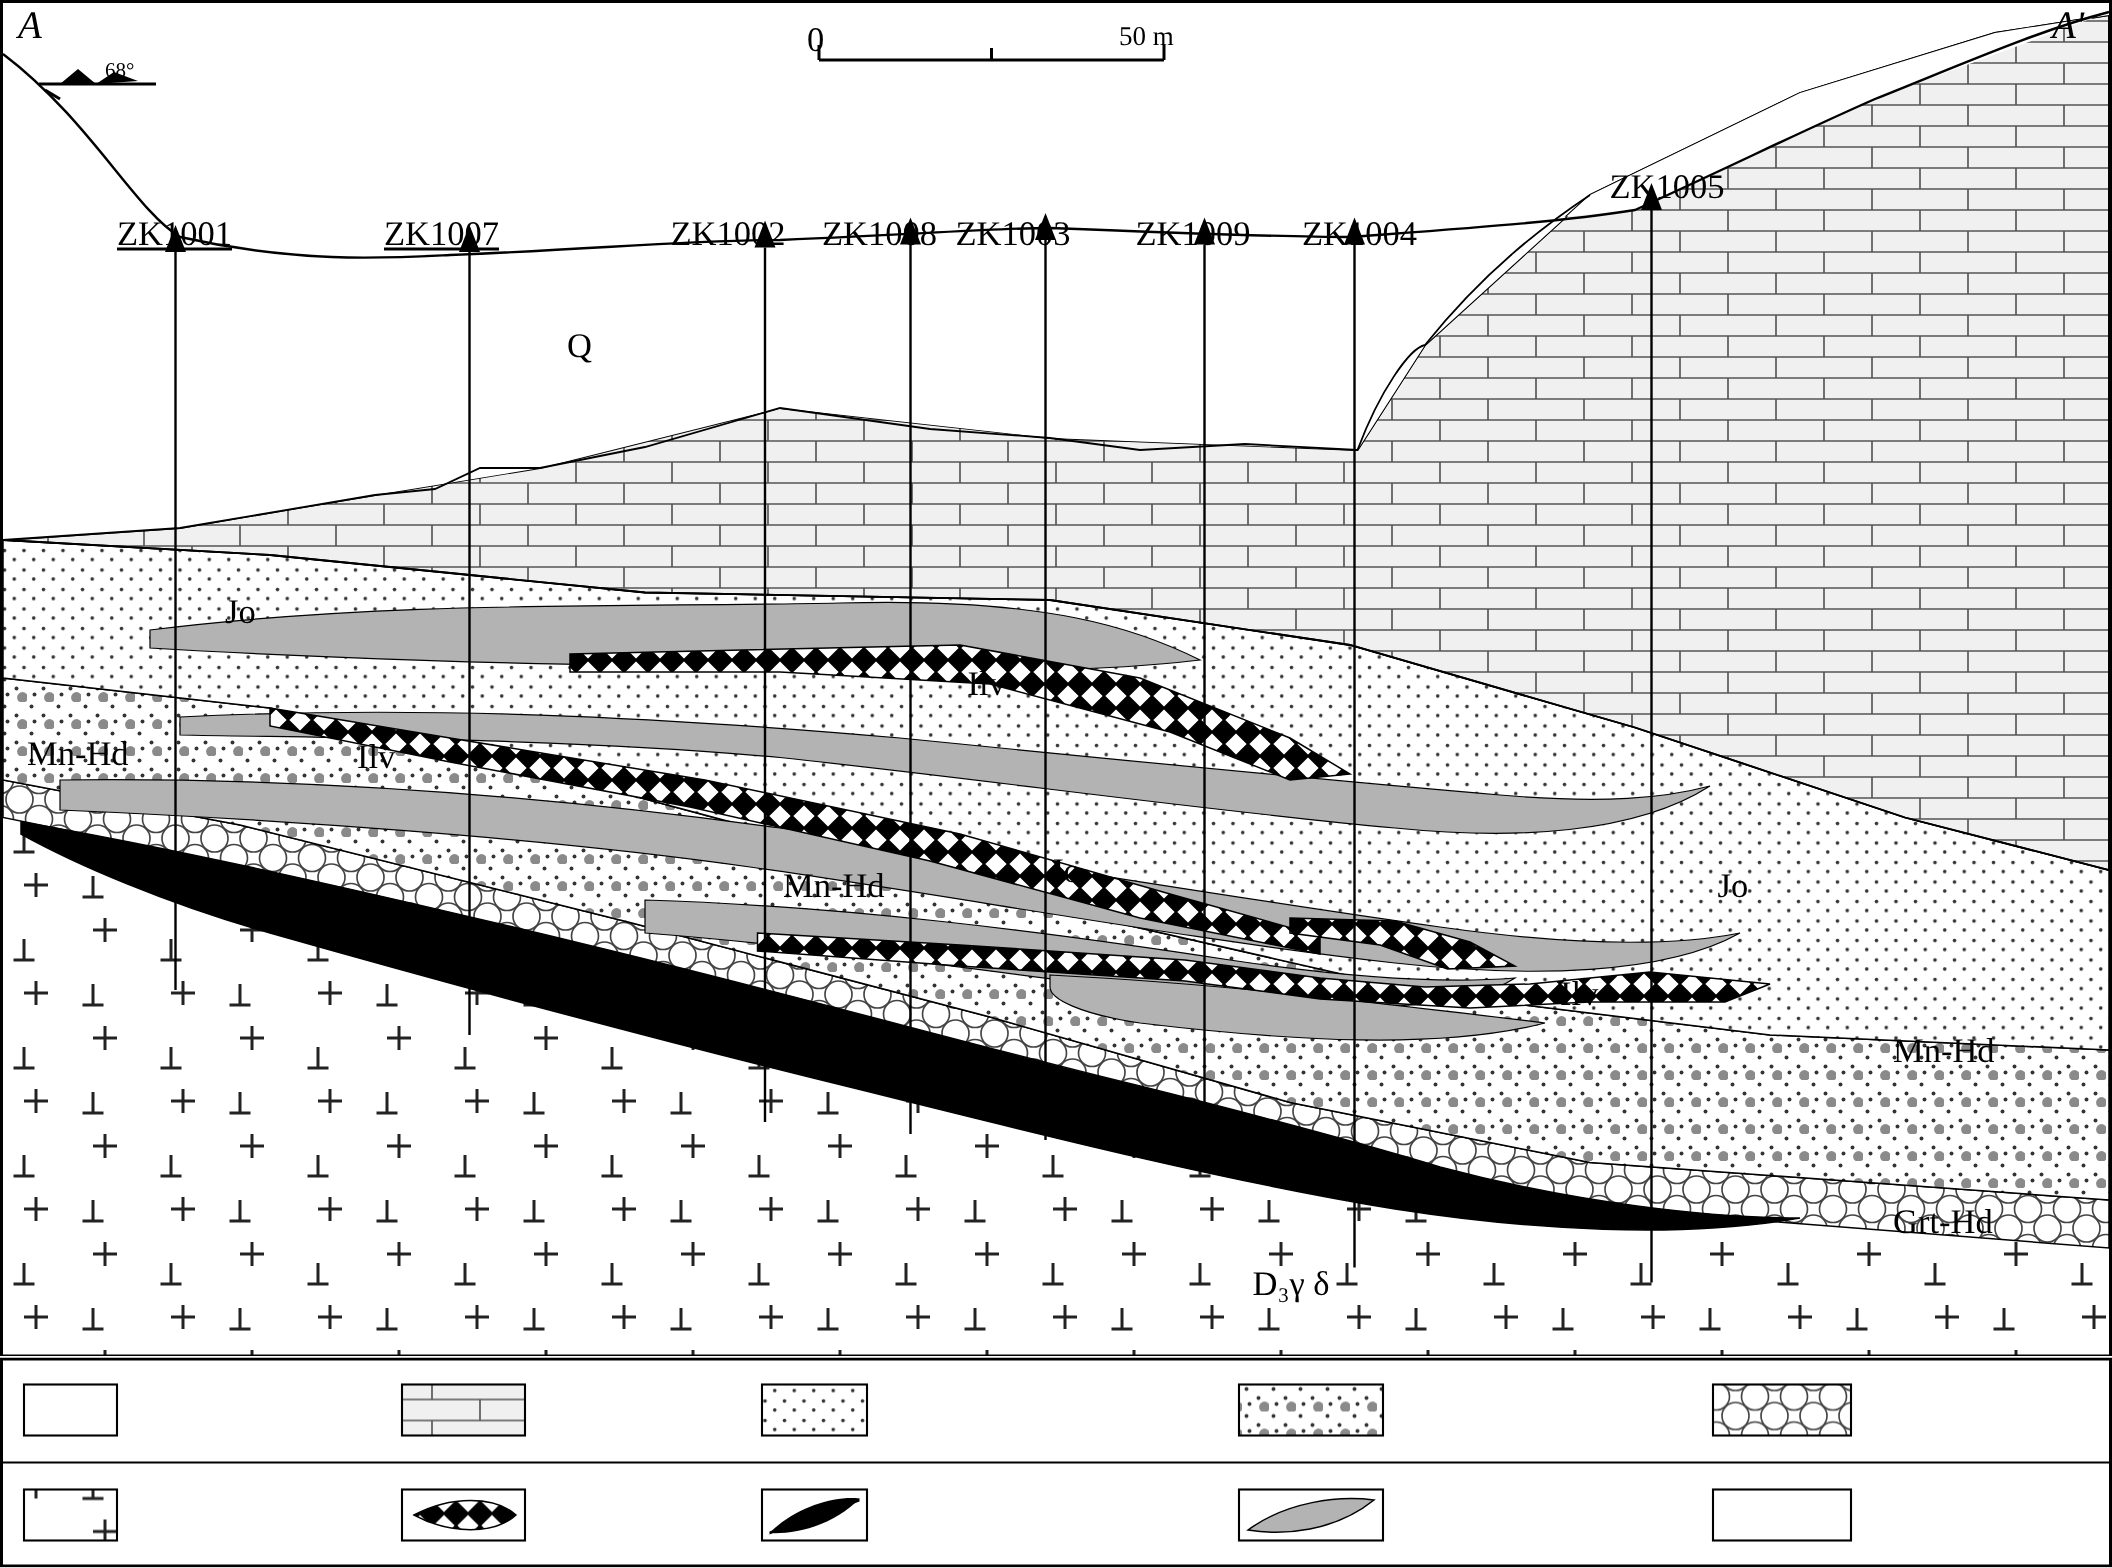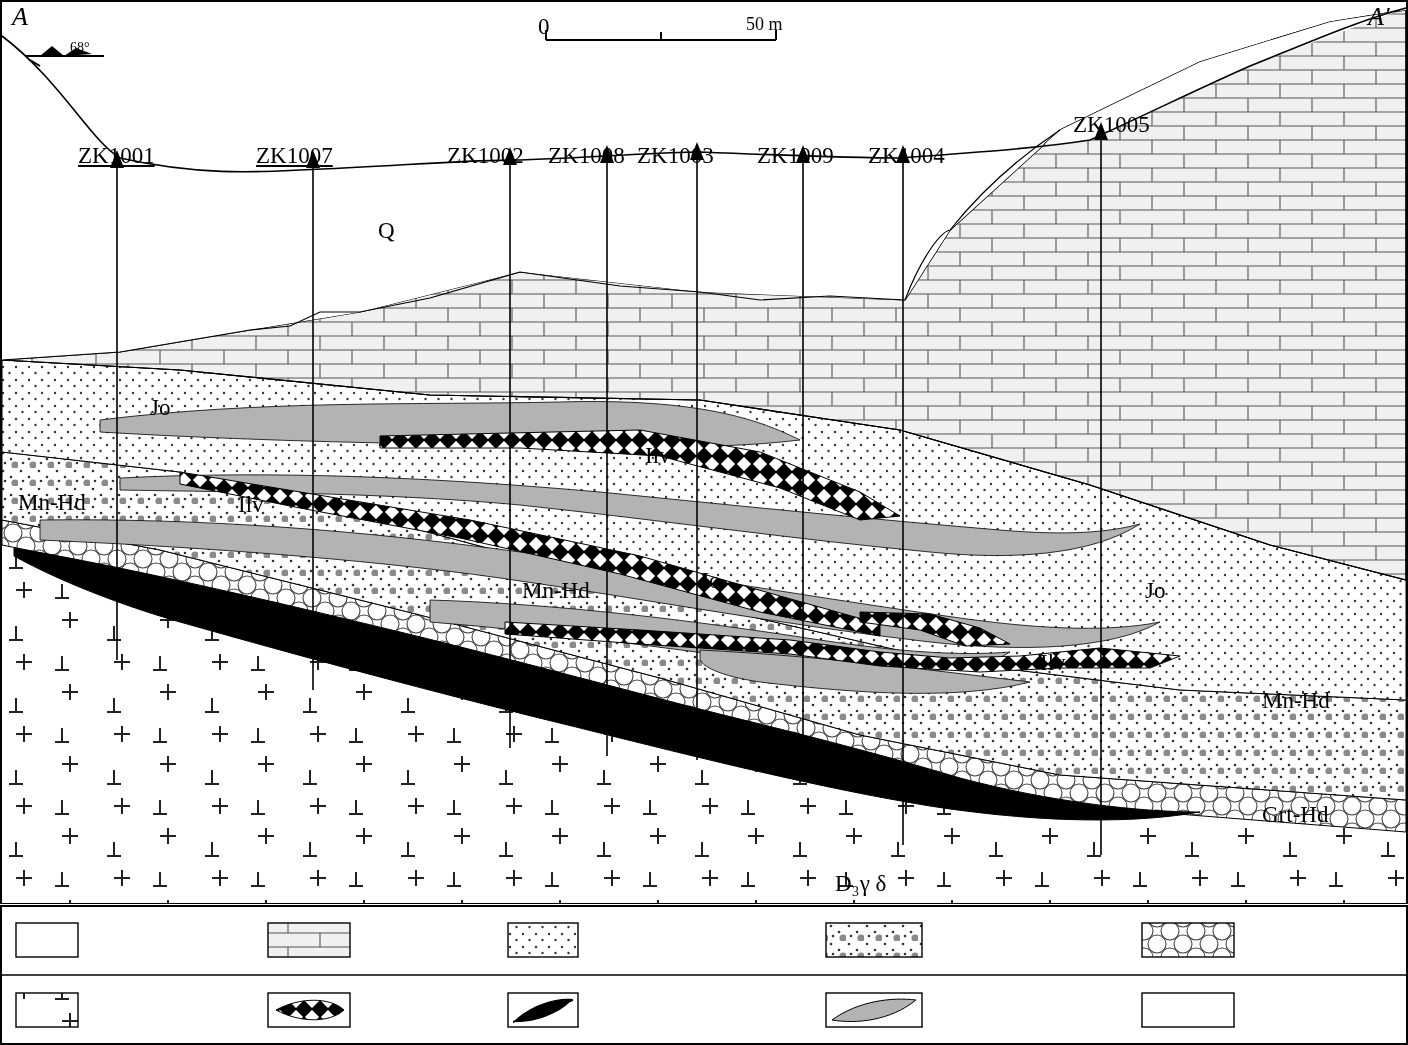--- a/index.html
+++ b/index.html
@@ -158,21 +158,21 @@
         <div class="lbl unit-label" style="left: 150px; top: 395px;">Jo</div>
         <div class="lbl unit-label" style="left: 645px; top: 443px;">Ilv</div>
         <div class="lbl unit-label" style="font-style: normal; left: 18px; top: 490px;">Mn-Hd</div>
         <div class="lbl unit-label" style="left: 238px; top: 492px;">Ilv</div>
         <div class="lbl unit-label" style="left: 700px; top: 568px;">Jo</div>
         <div class="lbl unit-label" style="left: 1145px; top: 578px;">Jo</div>
         <div class="lbl unit-label" style="font-style: normal; left: 522px; top: 578px;">Mn-Hd</div>
         <div class="lbl unit-label" style="left: 1040px; top: 650px;">Ilv</div>
         <div class="lbl unit-label" style="font-style: normal; left: 1262px; top: 688px;">Mn-Hd</div>
         <div class="lbl unit-label" style="font-style: normal; left: 1262px; top: 802px; font-family: Liberation Serif, serif;">Grt-Hd</div>
-        <div class="lbl unit-label" style="font-style: normal; left: 835px; top: 843px; margin-top: 28px;">D₃γ δ</div>
+        <div class="lbl unit-label" style="font-style: normal; left: 835px; top: 843px;">D₃γ δ</div>
       </div>
   </div>
 
   <div class="legend">
     <svg width="1408" height="140" viewBox="0 0 1408 140">
       <rect x="1" y="1" width="1406" height="138" fill="#fff" stroke="#000" stroke-width="2"></rect>
       <line x1="1" y1="70" x2="1407" y2="70" stroke="#000" stroke-width="1.4"></line>
 
       <rect x="16" y="18" width="62" height="34" fill="#fff" stroke="#000" stroke-width="1.4"></rect>
       <rect x="268" y="18" width="82" height="34" fill="url(#brick)" stroke="#000" stroke-width="1.4"></rect>

